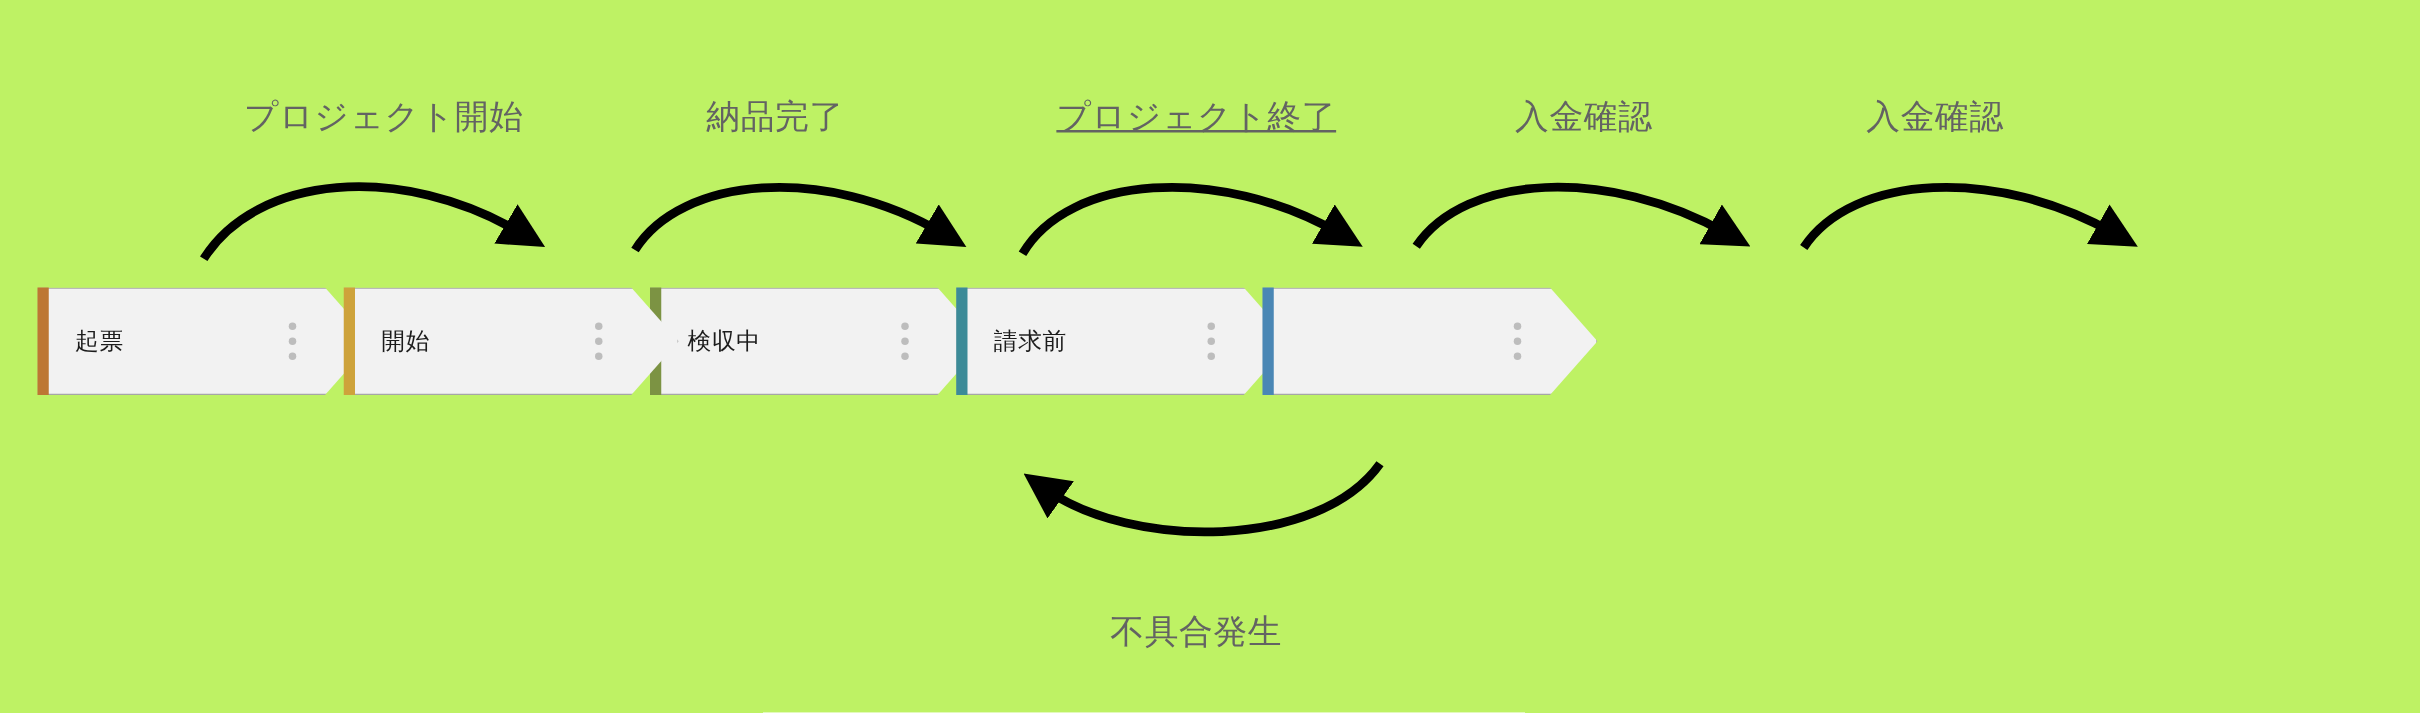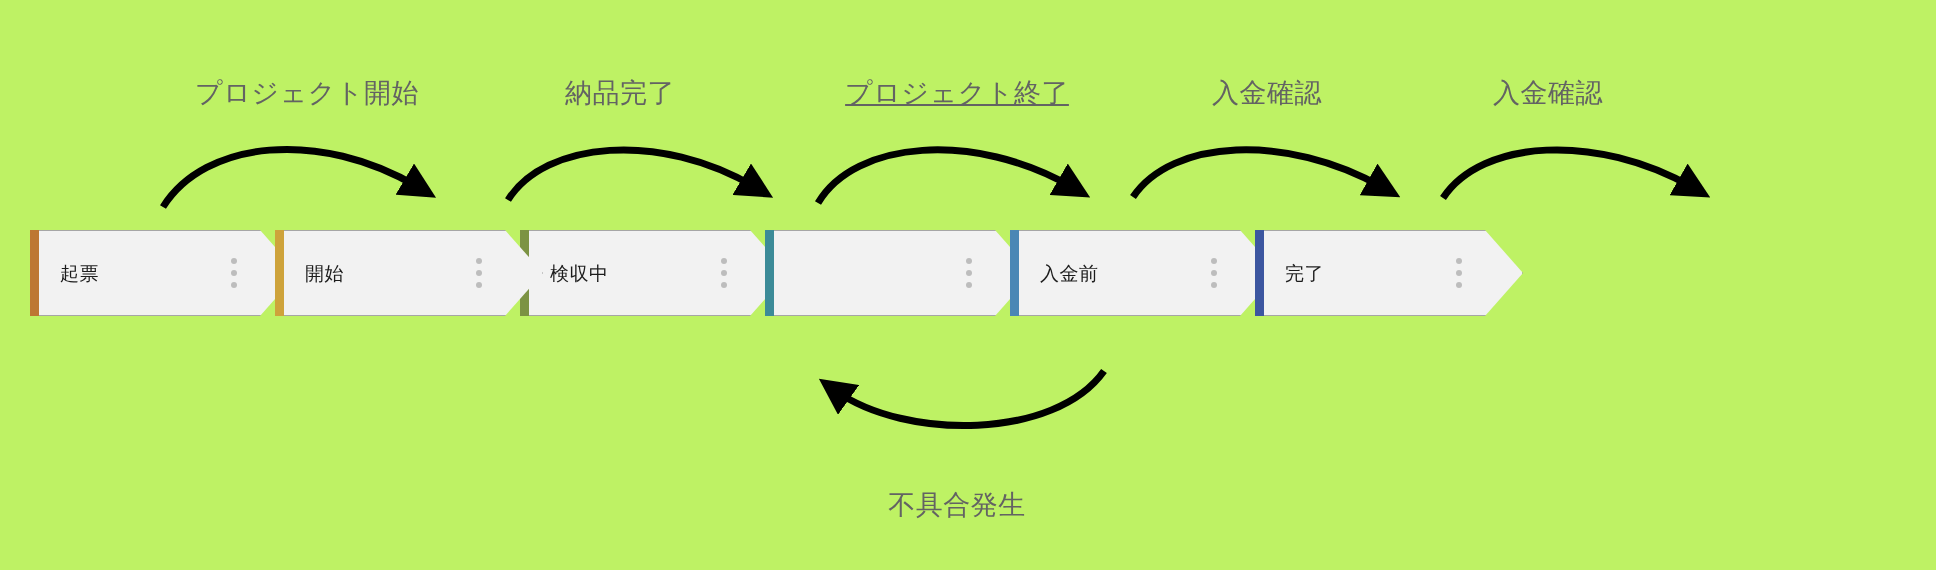--- a/index.html
+++ b/index.html
@@ -166,43 +166,33 @@
       <div class="card-menu" style="left: 200px;">
         <span class="dot"></span>
         <span class="dot"></span>
         <span class="dot"></span>
       </div>
     </div>
 
     <div class="status-card" style="left: 765px; width: 268px;">
       <div class="card-shape"></div>
       <div class="card-accent" style="background: rgb(60, 139, 152);"></div>
+      <div class="card-label">請求前</div>
       <div class="card-menu" style="left: 200px;">
         <span class="dot"></span>
         <span class="dot"></span>
         <span class="dot"></span>
       </div>
     </div>
 
     <div class="status-card" style="left: 1010px; width: 268px;">
       <div class="card-shape"></div>
       <div class="card-accent" style="background: rgb(74, 135, 181);"></div>
-      <div class="card-label">入金前</div>
       <div class="card-menu" style="left: 200px;">
         <span class="dot"></span>
         <span class="dot"></span>
         <span class="dot"></span>
       </div>
     </div>
 
-    <div class="status-card" style="left: 1255px; width: 268px;">
-      <div class="card-shape"></div>
-      <div class="card-accent" style="background: rgb(60, 86, 160);"></div>
-      <div class="card-label">完了</div>
-      <div class="card-menu" style="left: 200px;">
-        <span class="dot"></span>
-        <span class="dot"></span>
-        <span class="dot"></span>
-      </div>
-    </div>
 
   </div>
 </div>
 
 </body></html>

